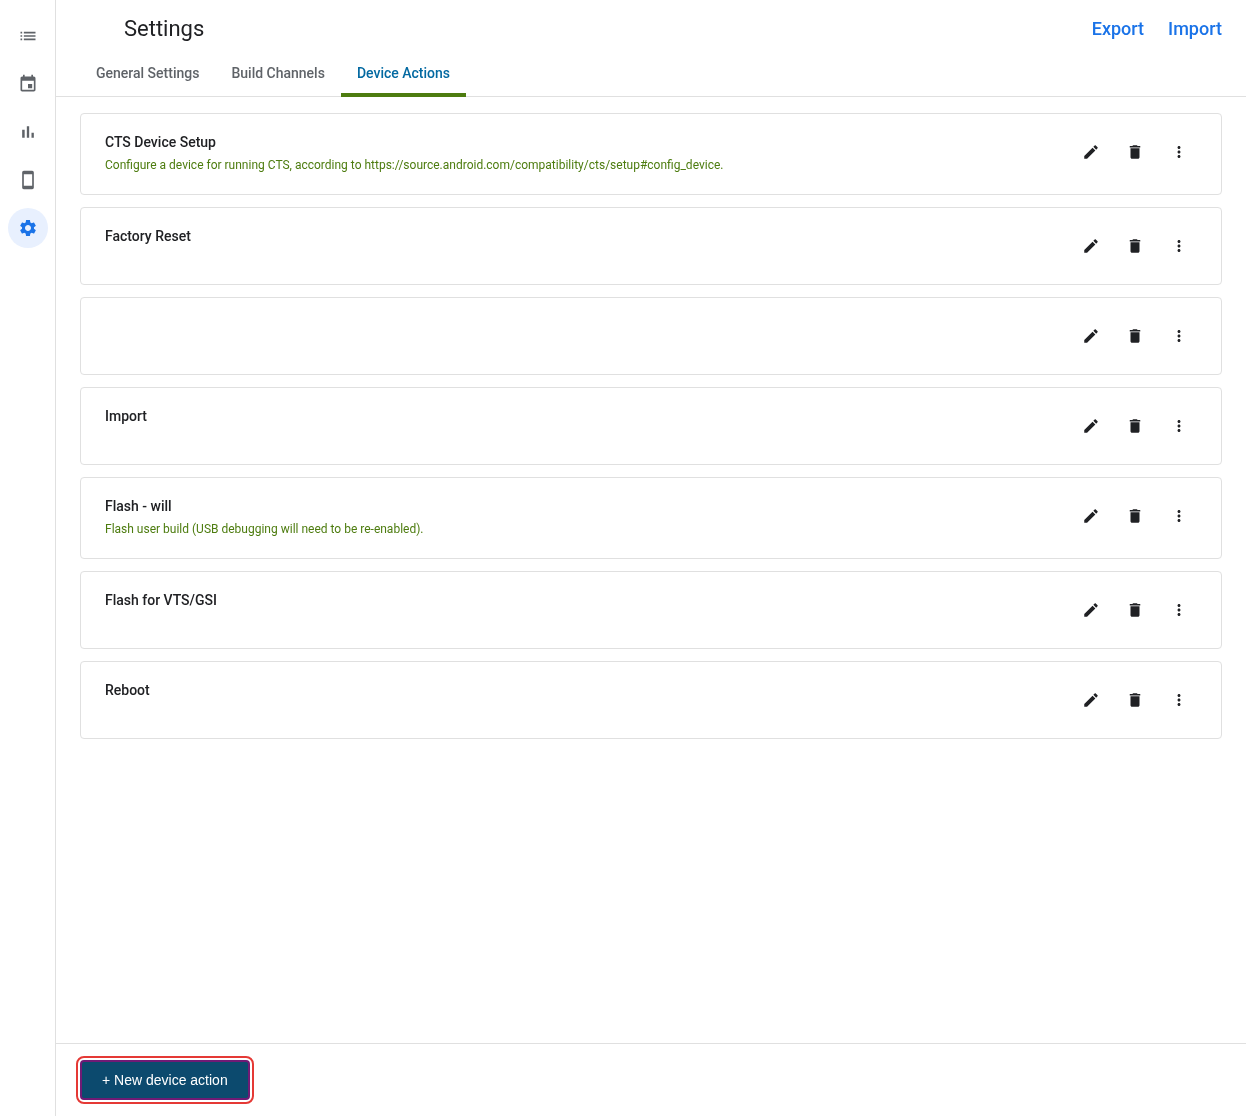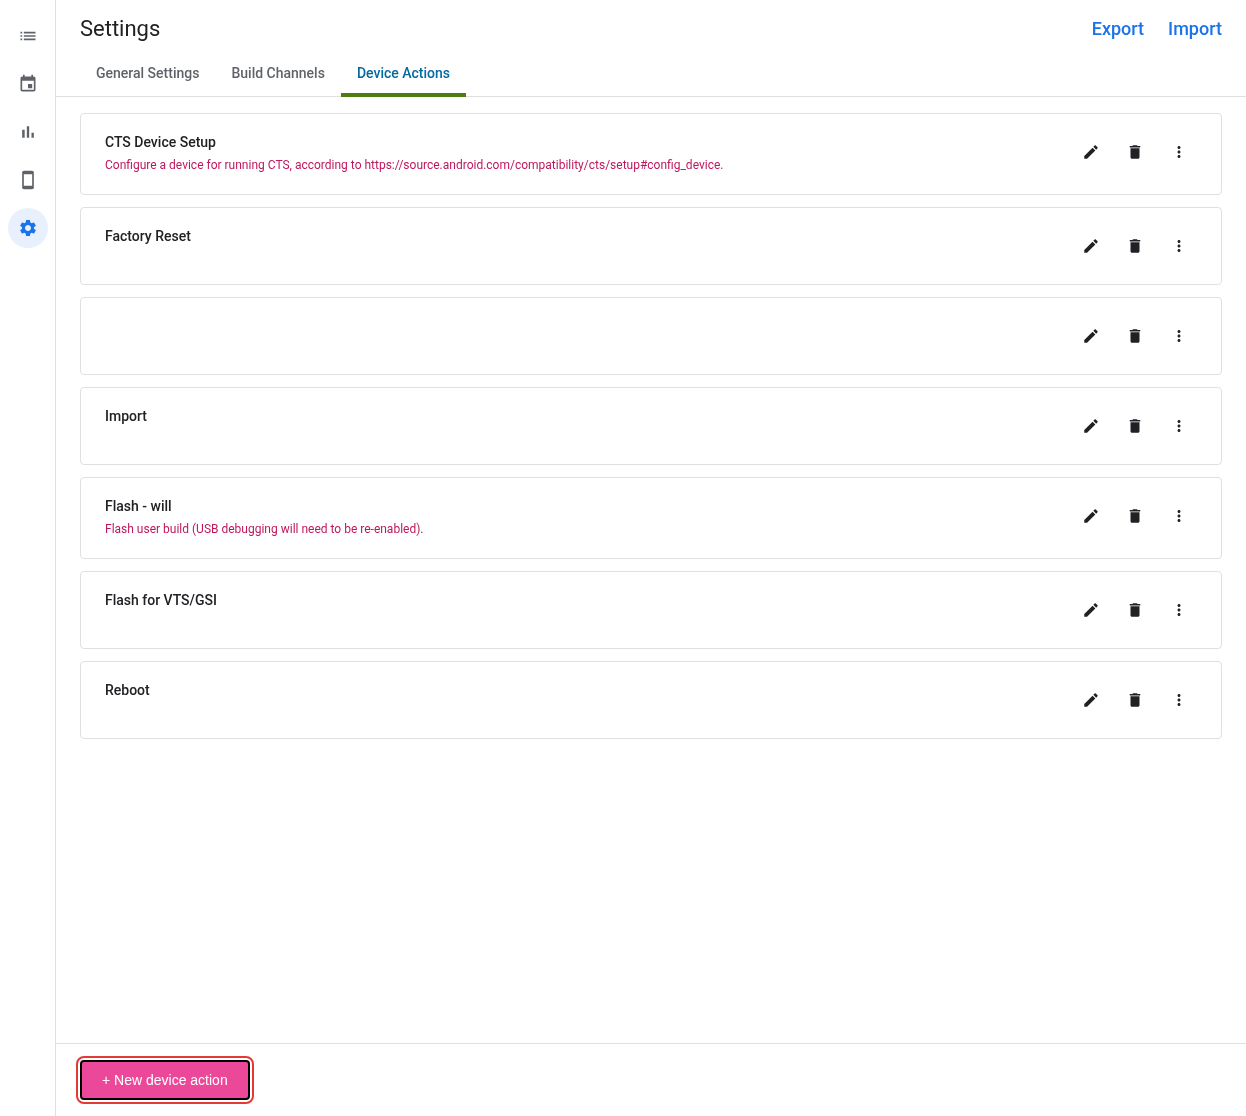--- a/index.html
+++ b/index.html
@@ -46,20 +46,21 @@
       display: flex;
       align-items: center;
       justify-content: space-between;
       padding: 16px 24px 0 24px;
       flex-shrink: 0;
     }
     .header-title {
       font-size: 22px;
       font-weight: 400;
       color: #202124;
+      margin-left: 44px;
     }
     .header-actions {
       display: flex;
       gap: 24px;
     }
     .header-link {
       color: #1a73e8;
       font-size: 18px;
       cursor: pointer;
       font-weight: 500;
@@ -109,21 +110,21 @@
     }
     .action-info { flex: 1; }
     .action-title {
       font-size: 14px;
       font-weight: 500;
       color: #202124;
       margin-bottom: 6px;
     }
     .action-desc {
       font-size: 12px;
-      color: #be185d;
+      color: #4d7c0f;
       line-height: 1.5;
     }
     .action-controls {
       display: flex;
       align-items: center;
       gap: 8px;
       flex-shrink: 0;
       margin-left: 16px;
     }
     .icon-btn {
@@ -140,23 +141,23 @@
       background: transparent;
     }
 
     
     .footer {
       padding: 16px 24px;
       border-top: 1px solid #e0e0e0;
       flex-shrink: 0;
     }
     .new-action-btn {
-      background: #ec4899;
+      background: #0c4a6e;
       color: #fff;
-      border: 2px solid #000000;
+      border: 2px solid #701a75;
       border-radius: 4px;
       padding: 10px 20px;
       font-size: 14px;
       font-weight: 500;
       cursor: pointer;
       outline: 2px solid #e53935;
       outline-offset: 2px;
     }
 
     

